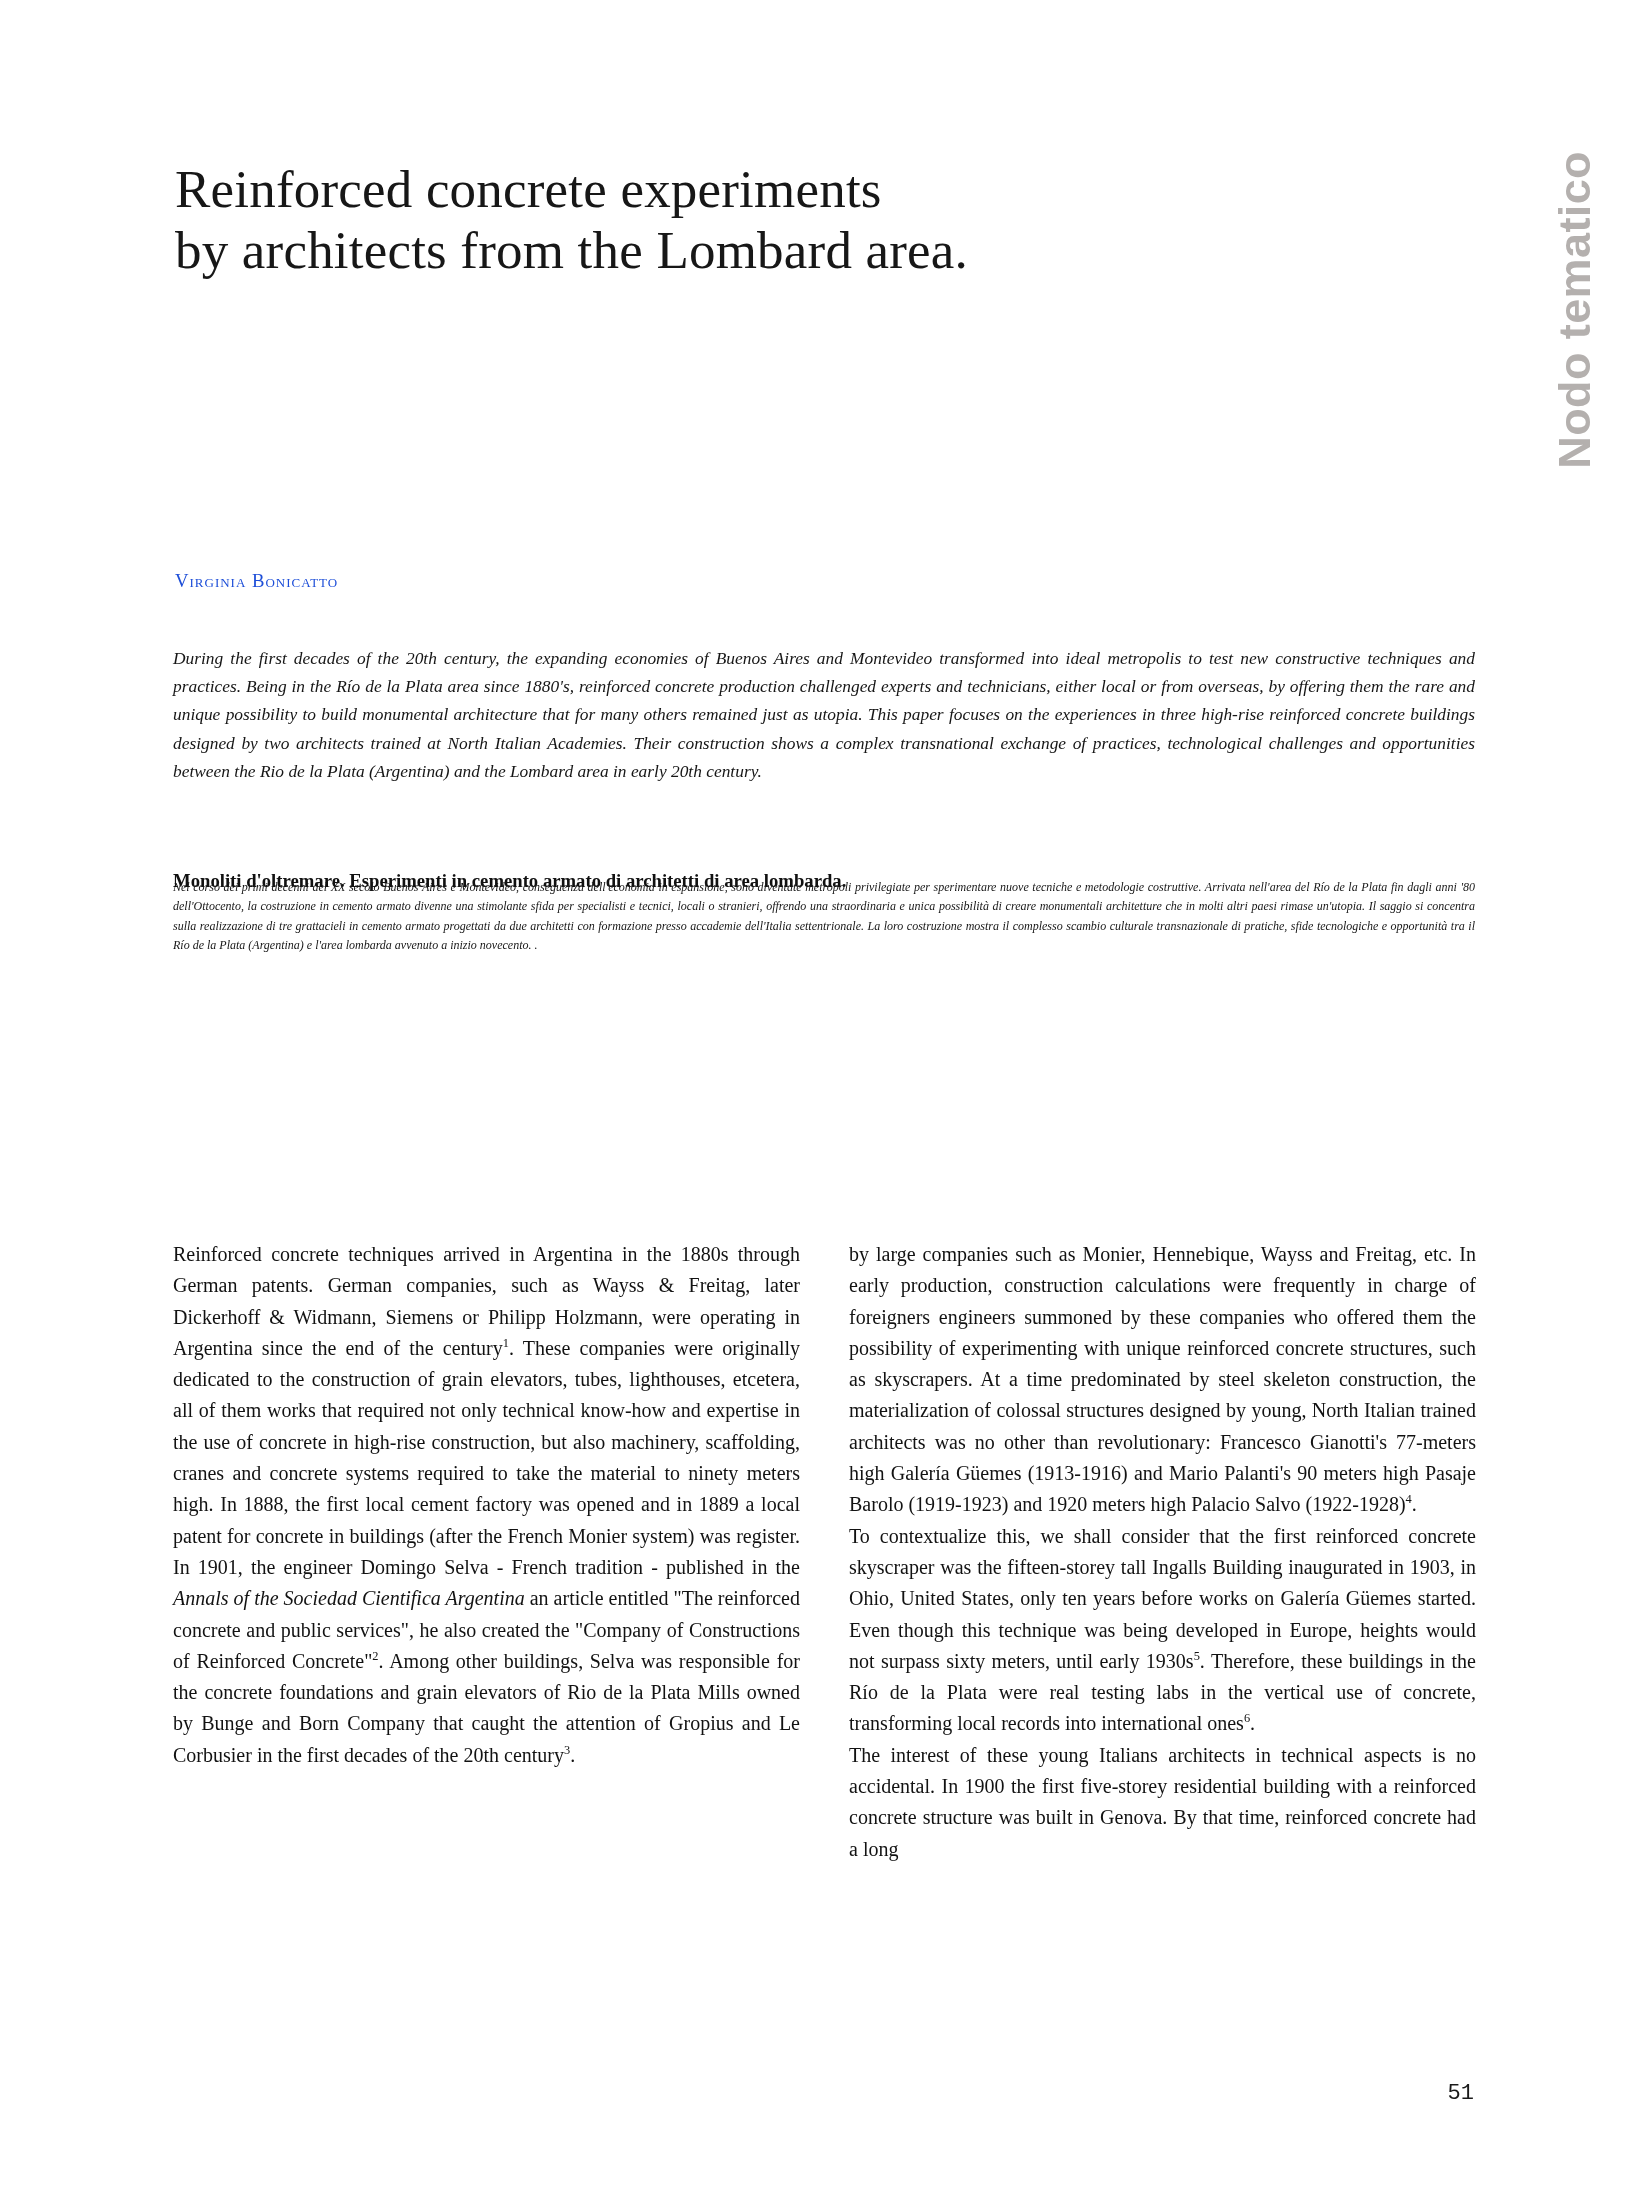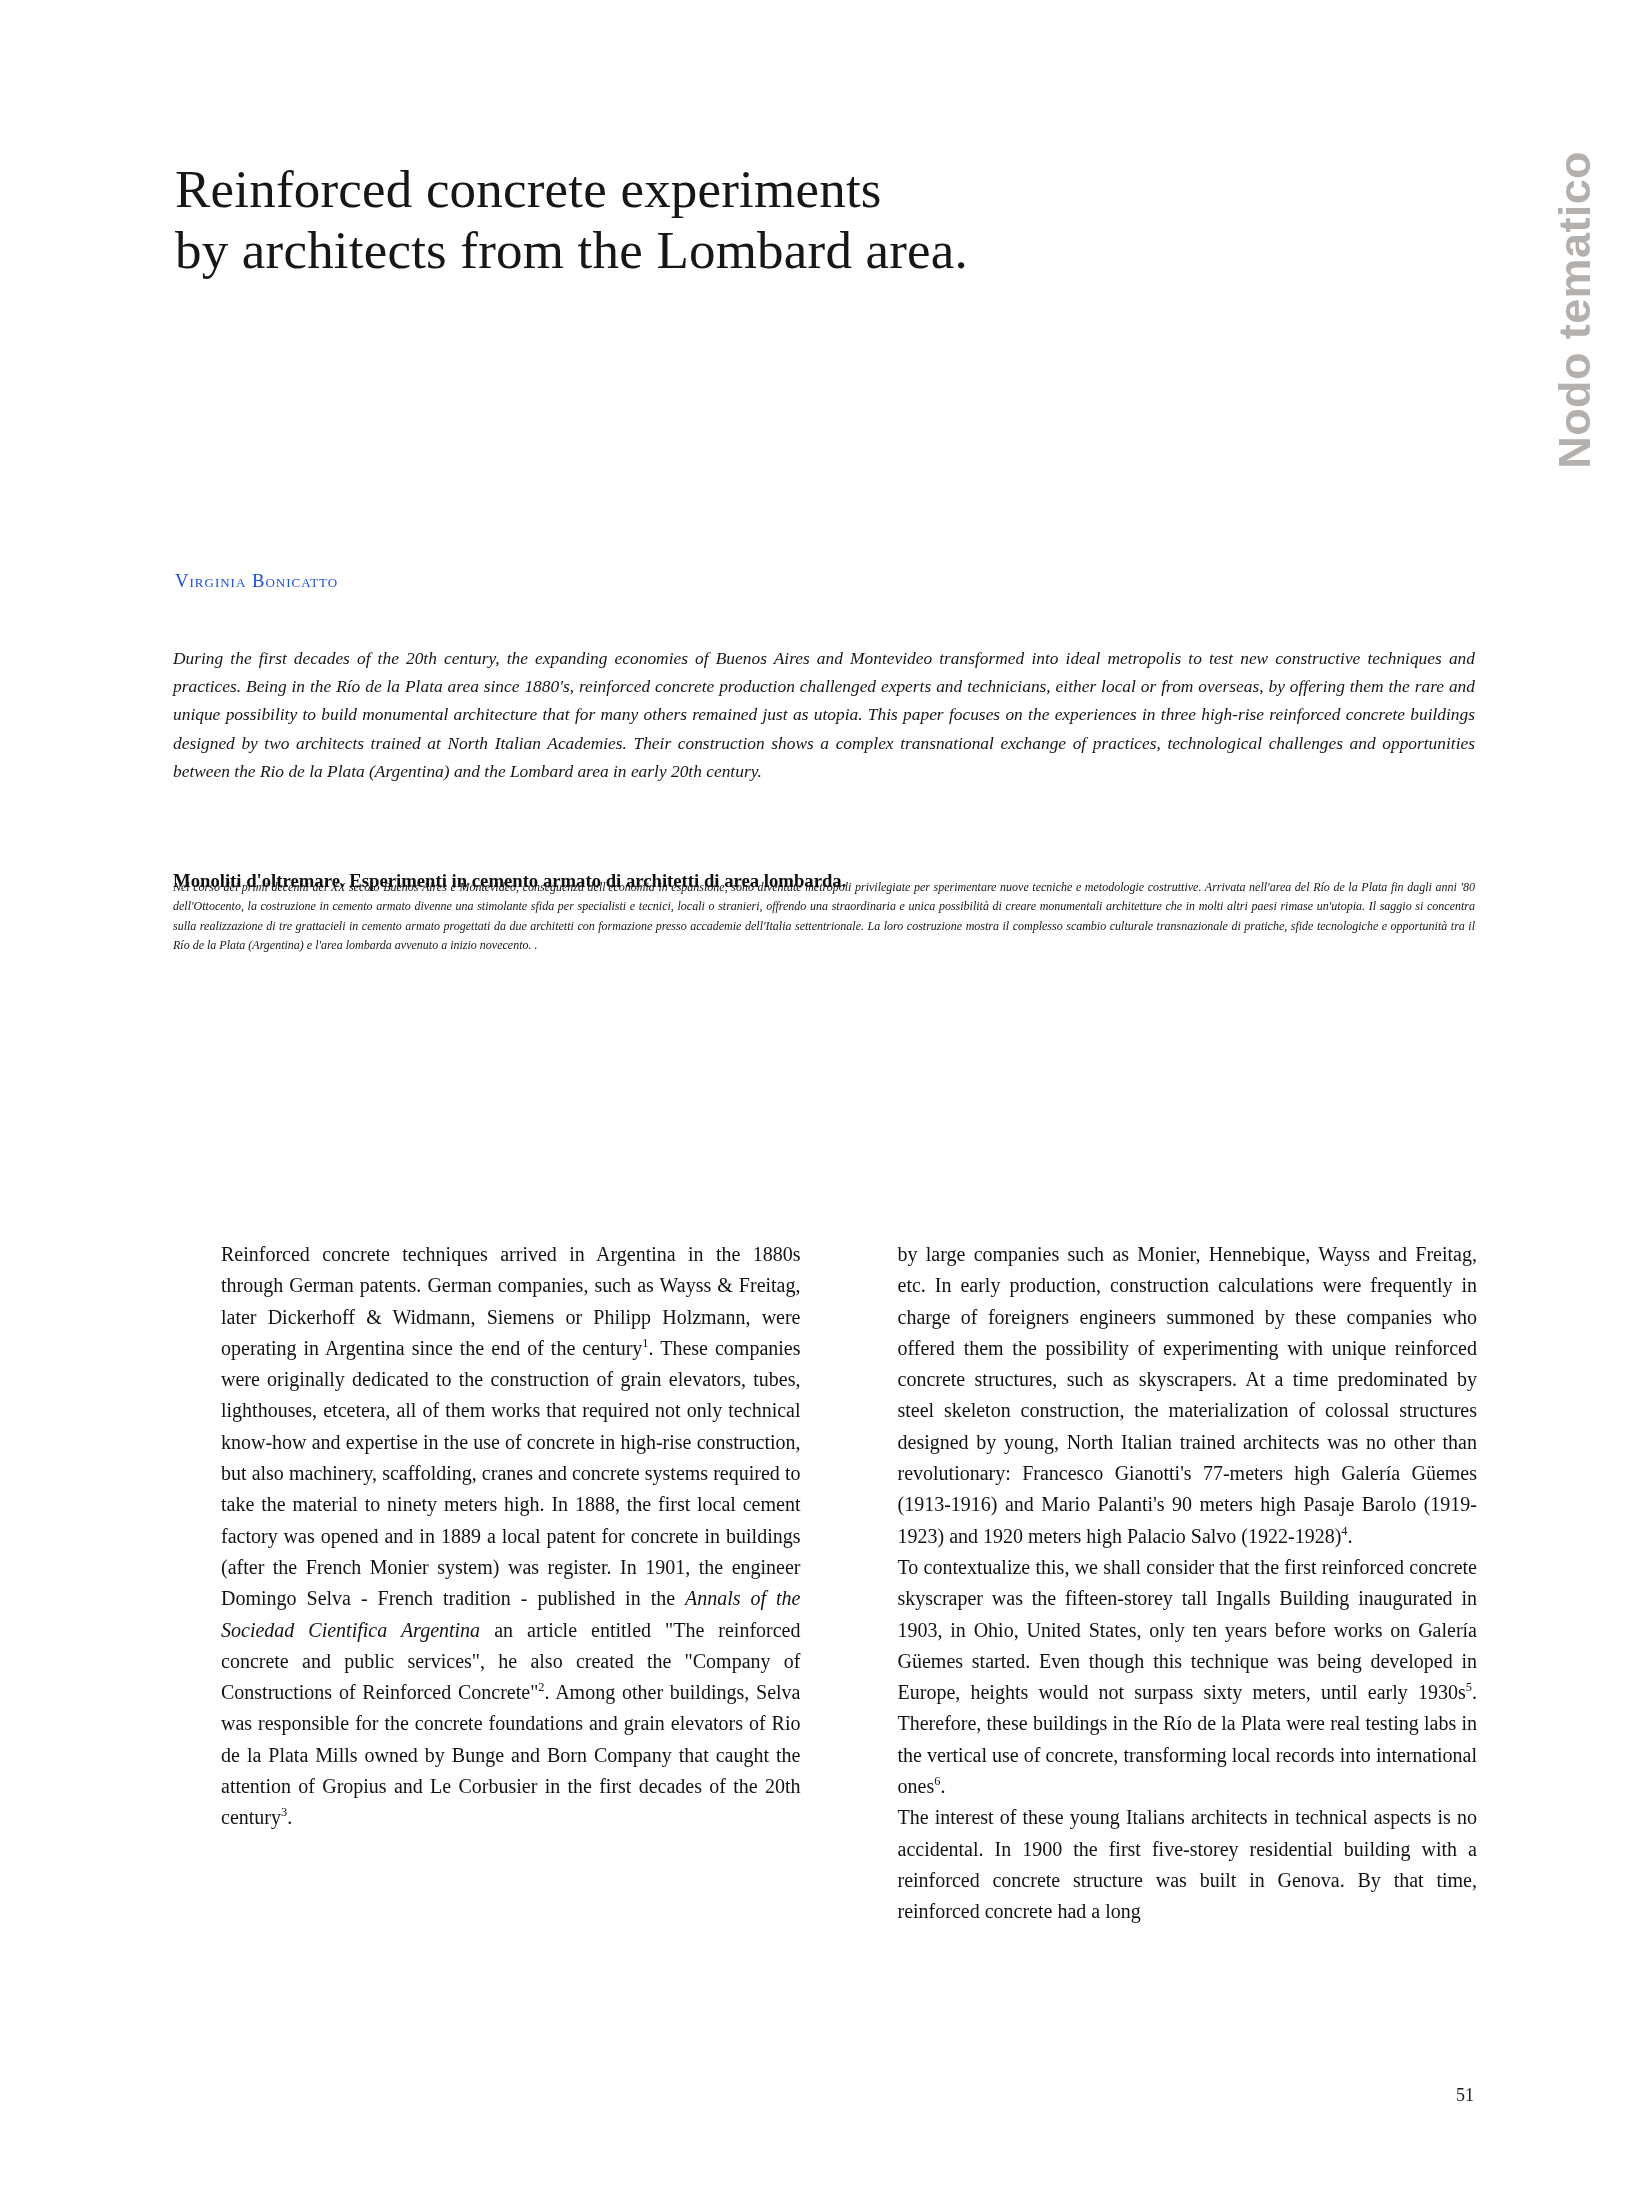--- a/index.html
+++ b/index.html
@@ -109,44 +109,43 @@
     width: 1304px;
     display: flex;
     gap: 49px;
   }
   .col {
     width: 627px;
     font-size: 20px;
     line-height: 1.565;
     text-align: justify;
     color: #121212;
-    margin-left: 48px;
   }
   .col p {
     margin: 0;
     text-indent: 0;
   }
   .col p + p {
     margin-top: 0;
   }
   .ital { font-style: italic; }
   sup {
     font-size: 0.62em;
     vertical-align: super;
     line-height: 0;
   }
 
   
   .page-number {
     position: absolute;
     right: 175px;
     bottom: 105px;
-    font-size: 18px;
+    font-size: 22px;
     color: #1a1a1a;
-    font-family: Liberation Serif, serif;
+    font-family: Liberation Mono, monospace;
   }
 </style>
 </head>
 <body>
 
 <div class="page">
 
   <div class="side-label">Nodo tematico</div>
 
   <div class="title-block">

